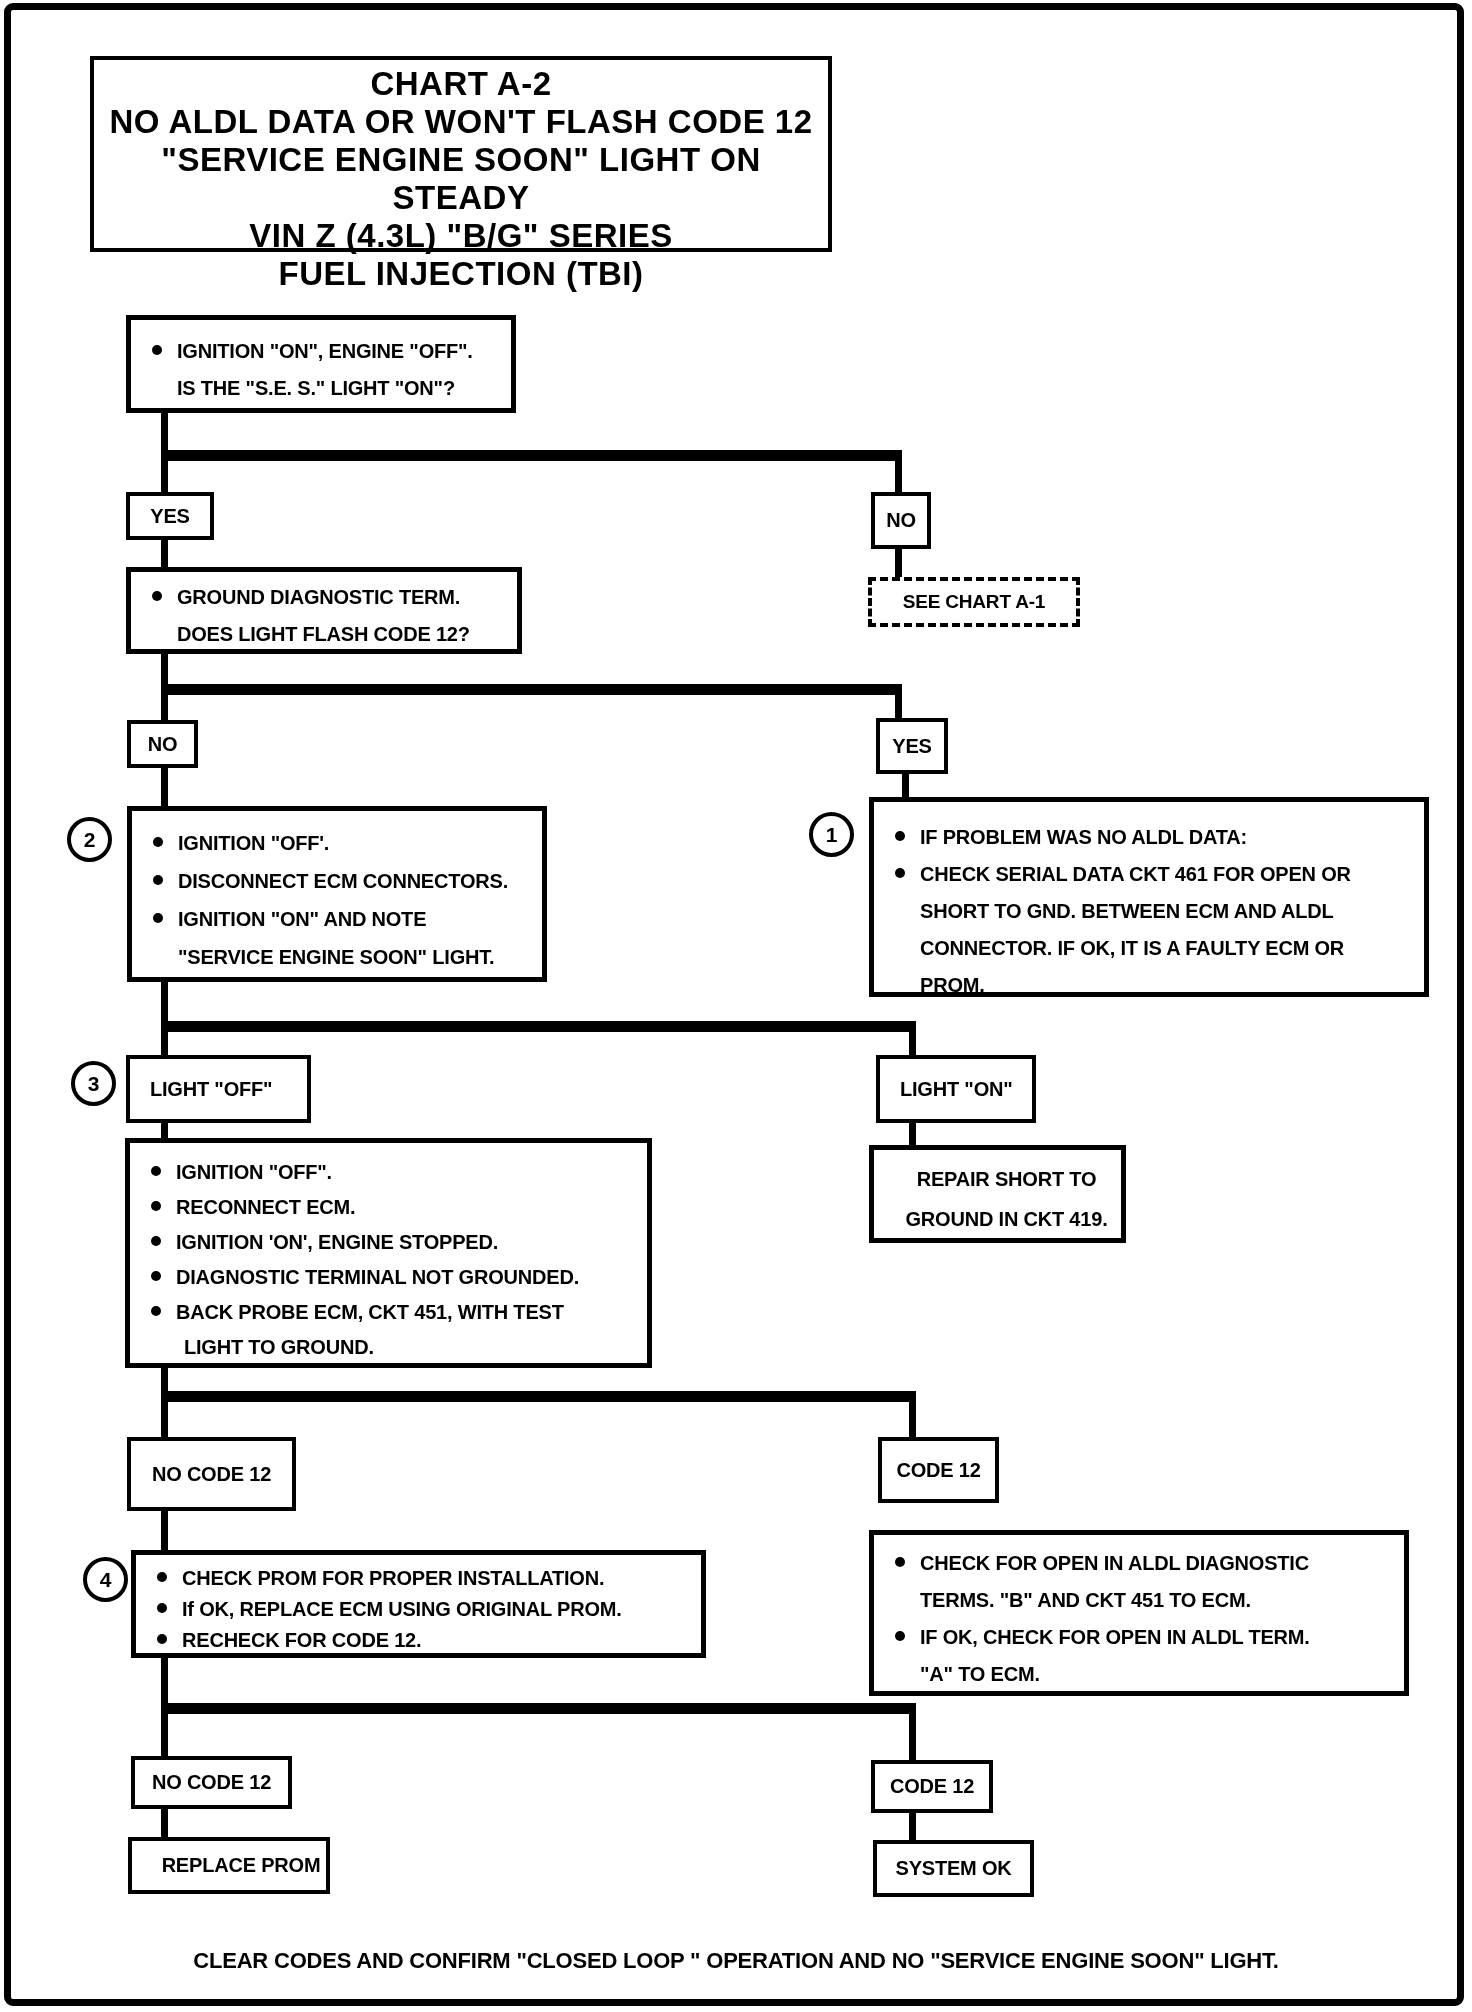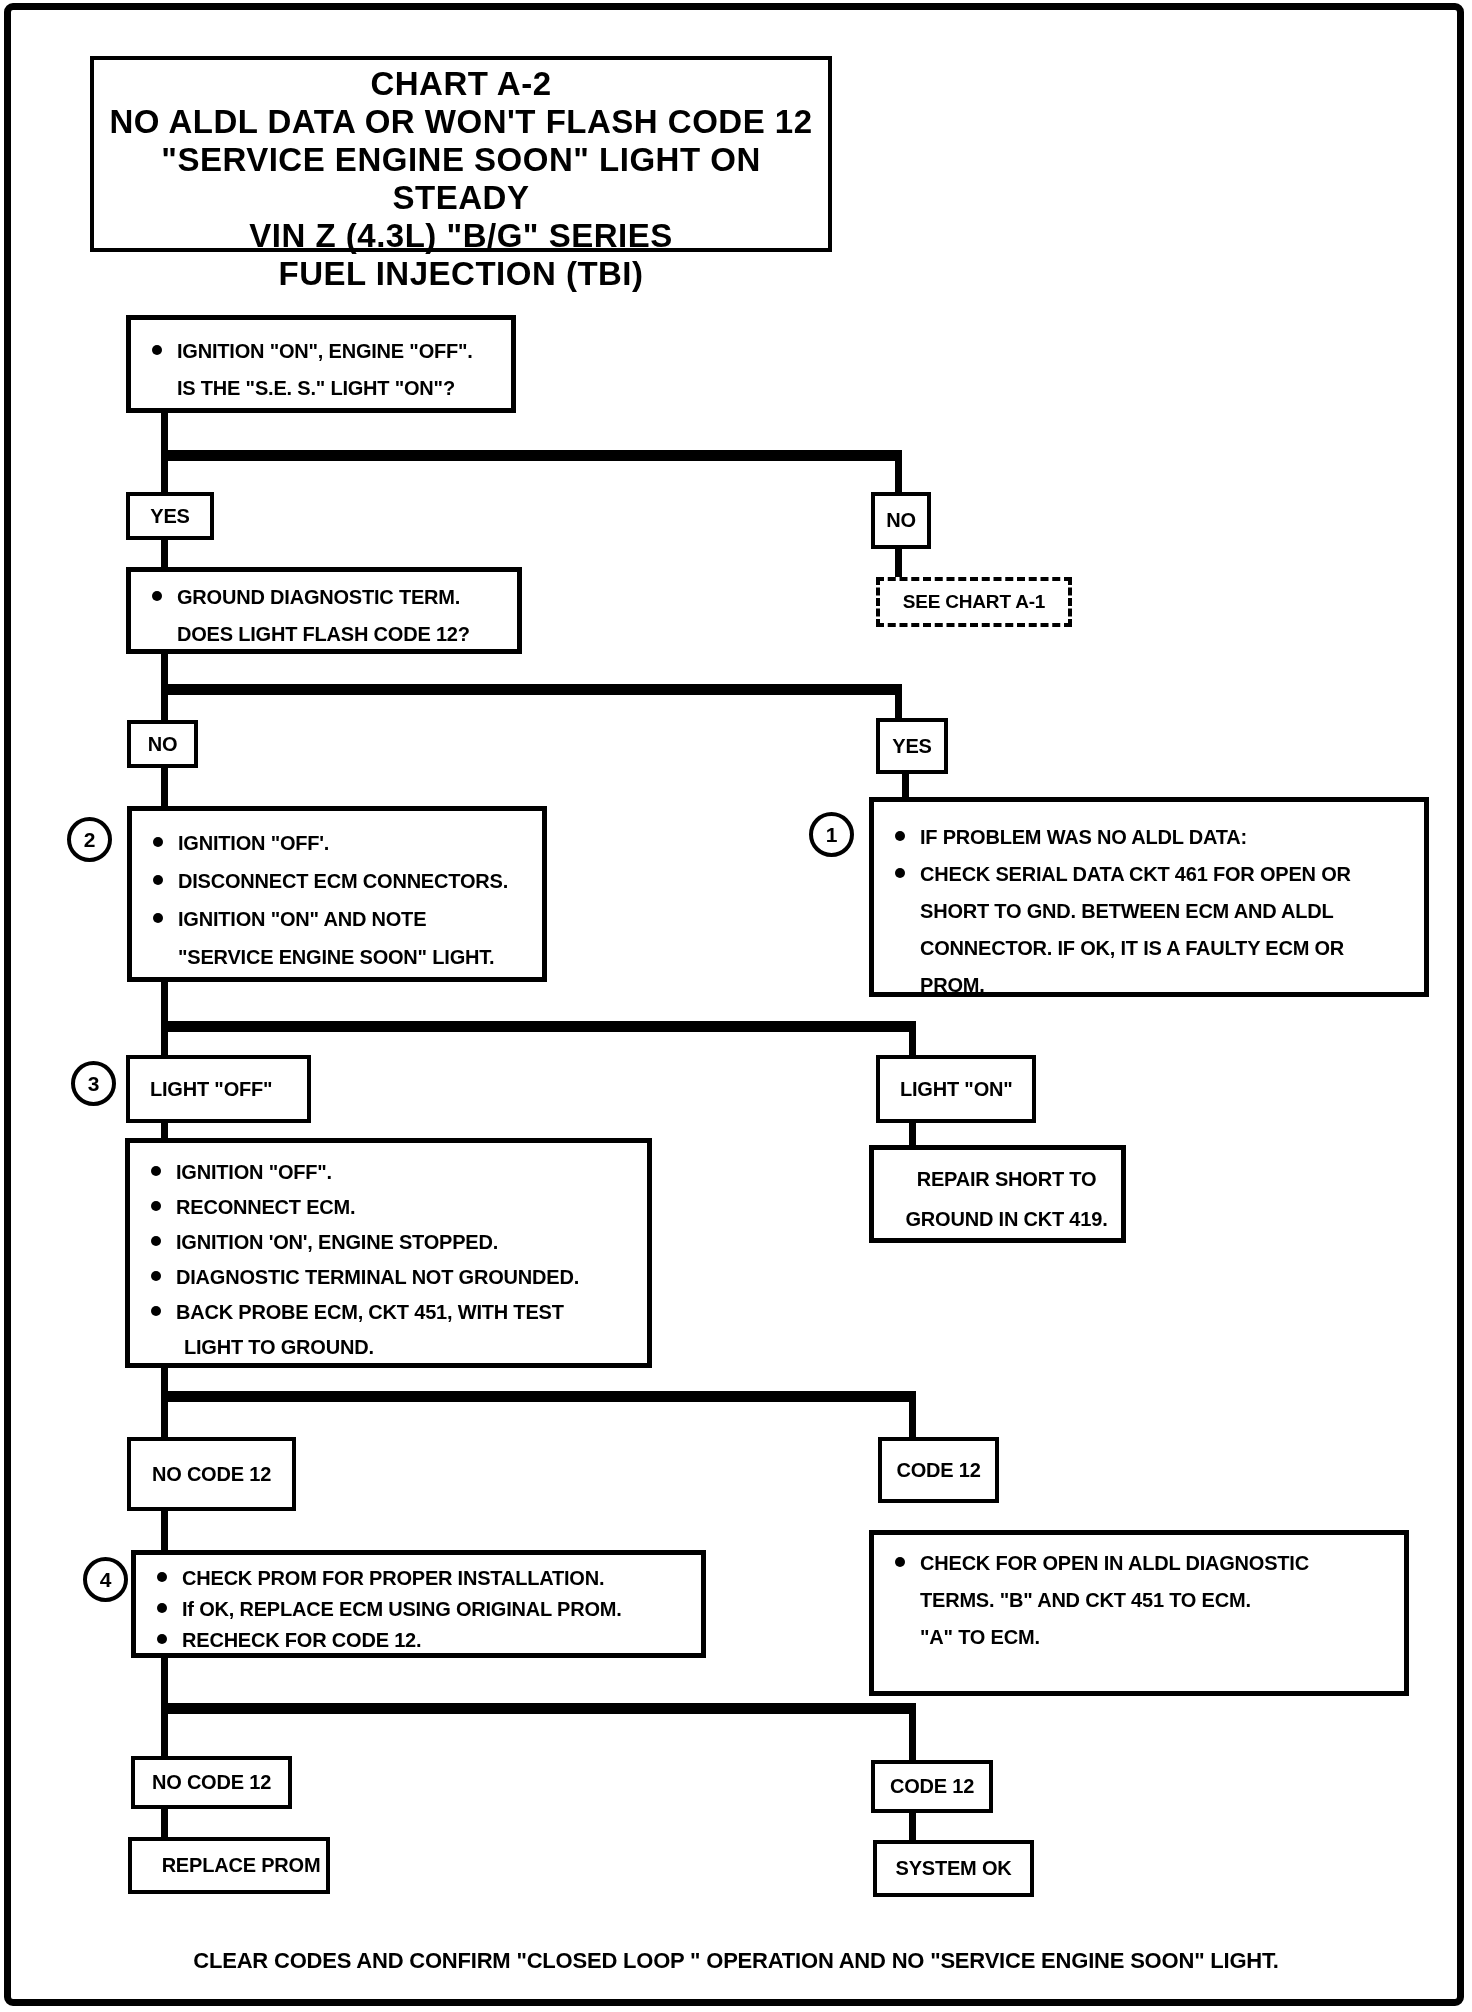--- a/index.html
+++ b/index.html
@@ -92,21 +92,21 @@
       <span>GROUND DIAGNOSTIC TERM.</span>
     </div>
     <div class="row">
       <span class="dotcell"></span>
       <span>DOES LIGHT FLASH CODE 12?</span>
     </div>
   </div>
 
   <div class="vline" style="left:895px;top:547px;height:32px;"></div>
 
-  <div class="lbox dashed" style="left:868px;top:577px;width:196px;height:50px;font-size:19px;margin-left:8px;">
+  <div class="lbox dashed" style="left:868px;top:577px;width:212px;height:50px;font-size:19px;">
       <span>SEE  CHART A-1</span>
     </div>
 
   <div class="vline" style="left:161px;top:652px;height:40px;"></div>
   <div class="hbar" style="left:161px;top:684px;width:741px;"></div>
   <div class="vline" style="left:161px;top:684px;height:38px;"></div>
   <div class="vline" style="left:895px;top:684px;height:38px;"></div>
 
   <div class="lbox" style="left:127px;top:720px;width:71px;height:48px;">
       <span>NO</span>
@@ -253,20 +253,24 @@
   <div class="pbox" style="left:869px;top:1530px;width:540px;height:166px;padding-top:10px;line-height:37px;">
     <div class="row">
       <span class="dotcell"><span class="dot"></span></span>
       <span>CHECK FOR OPEN IN ALDL DIAGNOSTIC</span>
     </div>
     <div class="row">
       <span class="dotcell"></span>
       <span>TERMS. "B" AND CKT 451 TO ECM.</span>
     </div>
     <div class="row">
+      <span class="dotcell"><span class="dot"></span></span>
+      <span>IF OK, CHECK FOR OPEN IN ALDL TERM.</span>
+    </div>
+    <div class="row">
       <span class="dotcell"></span>
       <span>"A" TO ECM.</span>
     </div>
   </div>
 
   <div class="vline" style="left:161px;top:1656px;height:56px;"></div>
   <div class="hbar" style="left:161px;top:1703px;width:755px;"></div>
   <div class="vline" style="left:161px;top:1703px;height:55px;"></div>
   <div class="vline" style="left:909px;top:1703px;height:59px;"></div>
 

